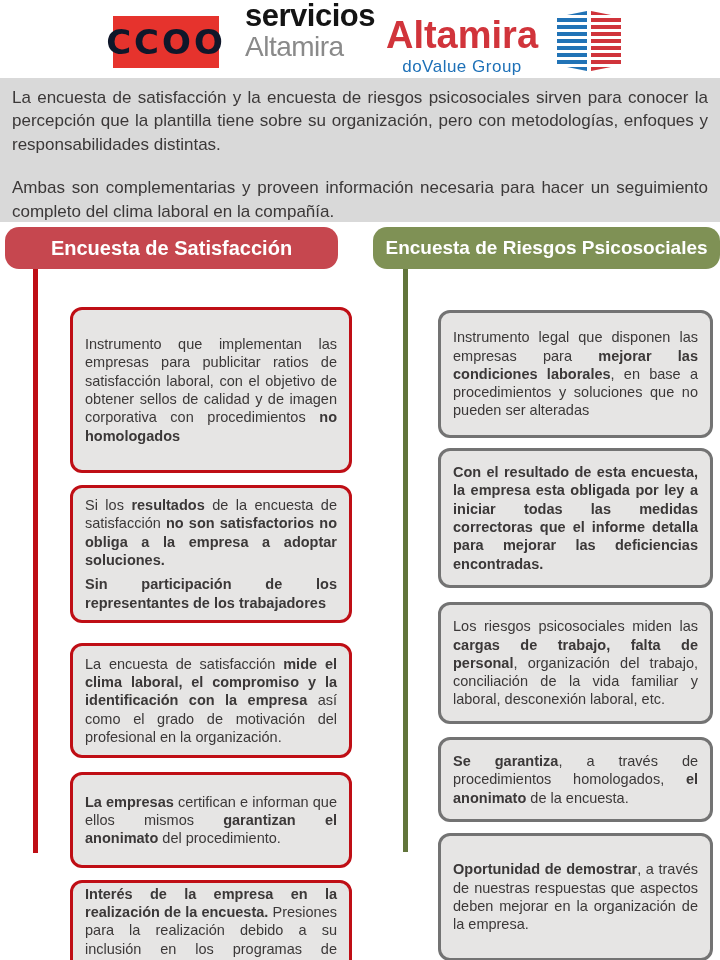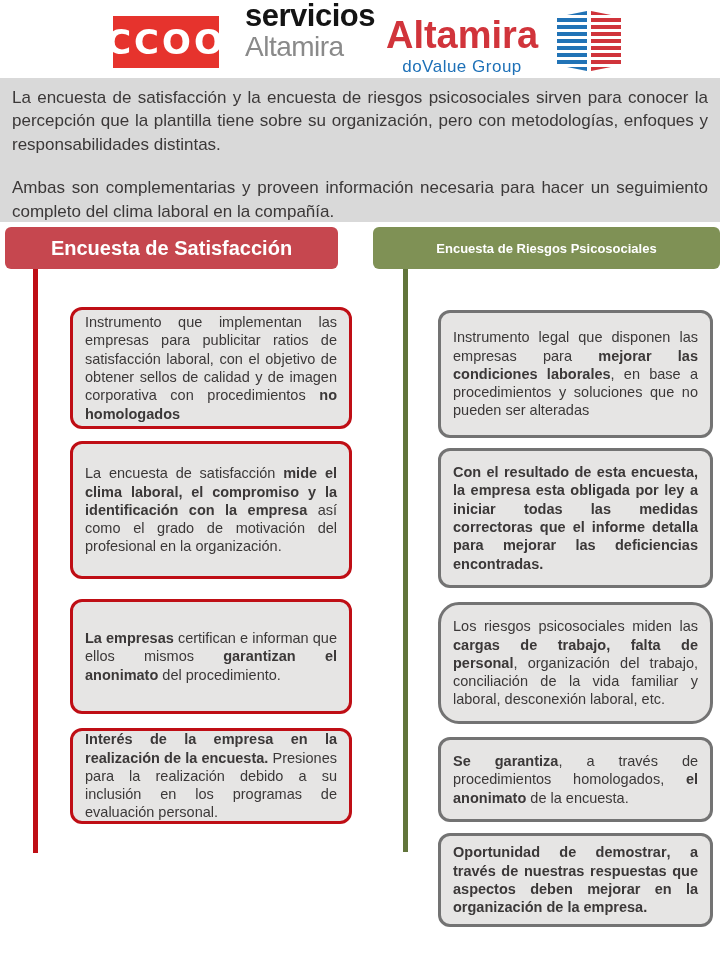--- a/index.html
+++ b/index.html
@@ -3,21 +3,21 @@
 <meta charset="utf-8">
 <style>
   html,body{margin:0;padding:0;background:#ffffff;}
   #page{
     position:relative;width:720px;height:960px;background:#ffffff;overflow:hidden;
     font-family:"Liberation Sans","DejaVu Sans",sans-serif;color:#3b3838;
   }
   
   .ccoo-box{
     position:absolute;left:113px;top:16px;width:106px;height:52px;
-    background:#e6332d;color:#ffffff;display:flex;align-items:center;justify-content:center;
+    background:#e6332d;color:#0f172a;display:flex;align-items:center;justify-content:center;
     font-weight:bold;font-size:34px;letter-spacing:3px;font-family:"DejaVu Sans",sans-serif;
   }
   .ccoo-text{position:absolute;left:245px;top:0;line-height:1;}
   .ccoo-text .brand{font-size:31px;font-weight:bold;color:#141414;letter-spacing:-0.5px;}
   .ccoo-text .sub{font-size:28px;color:#8a8a8a;margin-top:2px;letter-spacing:-0.5px;}
   .alt-logo{position:absolute;left:376px;top:16px;width:172px;text-align:center;line-height:1;}
   .alt-logo .brand{font-size:38px;font-weight:bold;color:#d1343b;letter-spacing:0;}
   .alt-logo .sub{font-size:17px;font-weight:normal;color:#1d70b7;margin-top:4px;letter-spacing:0.5px;}
   .alt-mark{position:absolute;left:557px;top:11px;width:64px;height:60px;display:flex;gap:4px;}
   .alt-mark .half{flex:1;}
@@ -34,51 +34,51 @@
     position:absolute;left:0;top:78px;width:720px;height:144px;background:#d9d9d9;
     box-sizing:border-box;padding:8px 12px;font-size:17px;line-height:1.38;text-align:justify;
   }
   .intro p{margin:0;}
   .intro p + p{margin-top:20px;}
   
   .column{position:absolute;top:227px;}
   .col-red{left:5px;width:347px;}
   .col-olive{left:373px;width:347px;}
   .col-header{
-    height:42px;border-radius:6px;color:#ffffff;font-weight:bold;
+    height:42px;border-radius:14px;color:#ffffff;font-weight:bold;
     display:flex;align-items:center;justify-content:center;
   }
   .col-red .col-header{width:333px;background:#c6474f;font-size:20px;}
-  .col-olive .col-header{width:347px;background:#7f9155;font-size:13px;}
+  .col-olive .col-header{width:347px;background:#7f9155;font-size:19px;}
   .vline{position:absolute;width:5px;top:42px;}
   .col-red .vline{left:28px;height:584px;background:#bf0e15;}
   .col-olive .vline{left:30px;height:583px;background:#62753b;}
   .boxes{margin-left:65px;}
   .box{
     position:relative;box-sizing:border-box;border-radius:12px;background:#e6e5e4;
     display:flex;flex-direction:column;justify-content:center;overflow:hidden;
     padding:5px 12px;font-size:14.5px;line-height:1.26;text-align:justify;
   }
   .box p{margin:3px 0;}
   .col-red .box{border:3px solid #bf0e15;width:282px;}
   .col-olive .box{border:3px solid #737373;width:275px;}
   .box::before{content:"";position:absolute;top:50%;margin-top:-2px;height:4px;}
   .col-red .box::before{left:-40px;width:40px;background:#bf0e15;}
   .col-olive .box::before{left:-38px;width:38px;background:#62753b;}
   
-  .col-red  .box:nth-of-type(1){margin-top:38px;height:122px;}
+  .col-red  .box:nth-of-type(1){margin-top:38px;height:166px;}
   .col-red  .box:nth-of-type(2){margin-top:12px;height:138px;}
   .col-red  .box:nth-of-type(3){margin-top:20px;height:115px;}
   .col-red  .box:nth-of-type(4){margin-top:14px;height:96px;}
   .col-red  .box:nth-of-type(5){margin-top:12px;height:101px;}
   .col-olive .box:nth-of-type(1){margin-top:41px;height:128px;}
   .col-olive .box:nth-of-type(2){margin-top:10px;height:140px;font-weight:bold;}
-  .col-olive .box:nth-of-type(3){margin-top:14px;height:122px;border-radius:21px;}
+  .col-olive .box:nth-of-type(3){margin-top:14px;height:122px;}
   .col-olive .box:nth-of-type(4){margin-top:13px;height:85px;}
-  .col-olive .box:nth-of-type(5){margin-top:11px;height:94px;font-weight:bold;}
+  .col-olive .box:nth-of-type(5){margin-top:11px;height:128px;}
 </style>
 </head>
 <body>
 
 <div id="page">
 
   <div class="ccoo-box">
     <span>CCOO</span>
   </div>
   <div class="ccoo-text">
@@ -100,20 +100,24 @@
   </div>
 
   <div class="column col-red">
     <div class="col-header">
       <span>Encuesta de Satisfacción</span>
     </div>
     <div class="vline"></div>
     <div class="boxes">
       <div class="box">
           <p><span>Instrumento que implementan las empresas para publicitar ratios de satisfacción laboral, con el objetivo de obtener sellos de calidad y de imagen corporativa con procedimientos </span><b>no homologados</b></p>
+        </div>
+      <div class="box">
+          <p><span>Si los </span><b>resultados</b><span> de la encuesta de satisfacción </span><b>no son satisfactorios no obliga a la empresa a adoptar soluciones.</b></p>
+          <p><b>Sin participación de los representantes de los trabajadores</b></p>
         </div>
       <div class="box">
           <p><span>La encuesta de satisfacción </span><b>mide el clima laboral, el compromiso y la identificación con la empresa</b><span> así como el grado de motivación del profesional en la organización.</span></p>
         </div>
       <div class="box">
           <p><b>La empresas</b><span> certifican e informan que ellos mismos </span><b>garantizan el anonimato</b><span> del procedimiento.</span></p>
         </div>
       <div class="box">
           <p><b>Interés de la empresa en la realización de la encuesta.</b><span> Presiones para la realización debido a su inclusión en los programas de evaluación personal.</span></p>
         </div>

